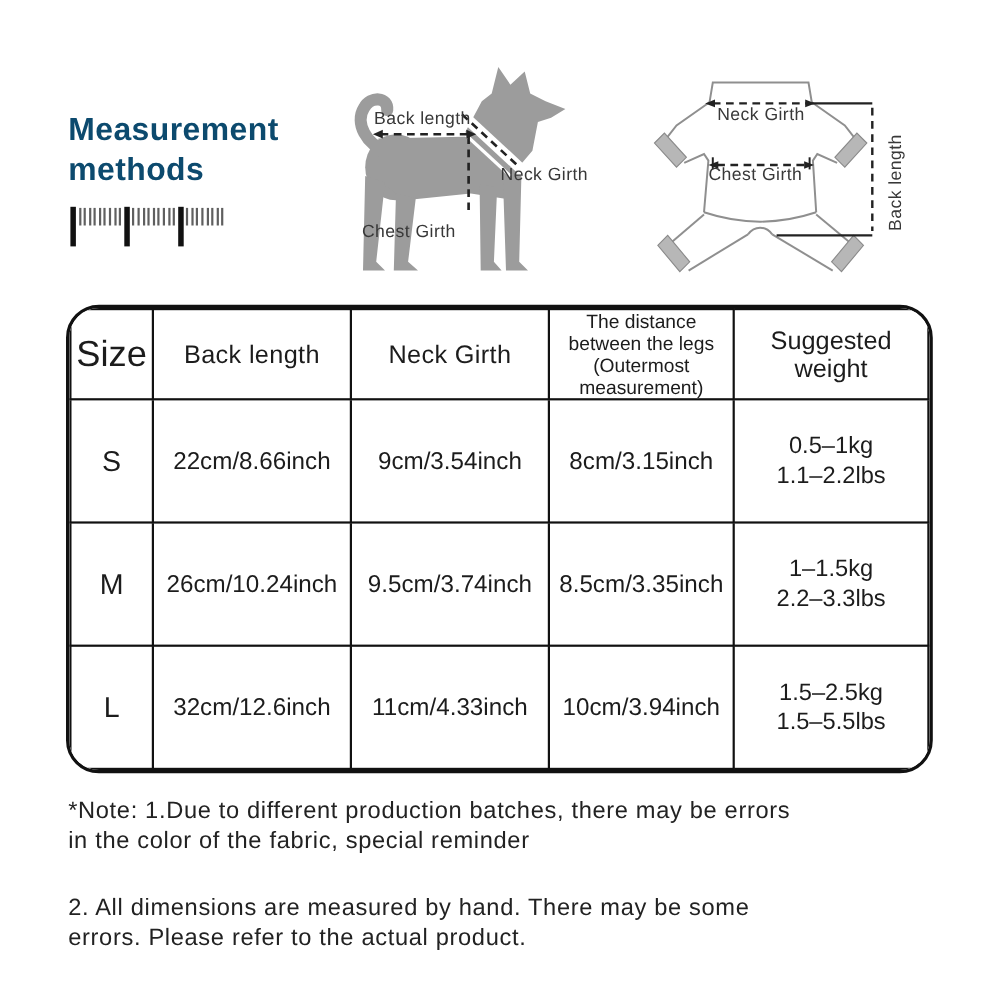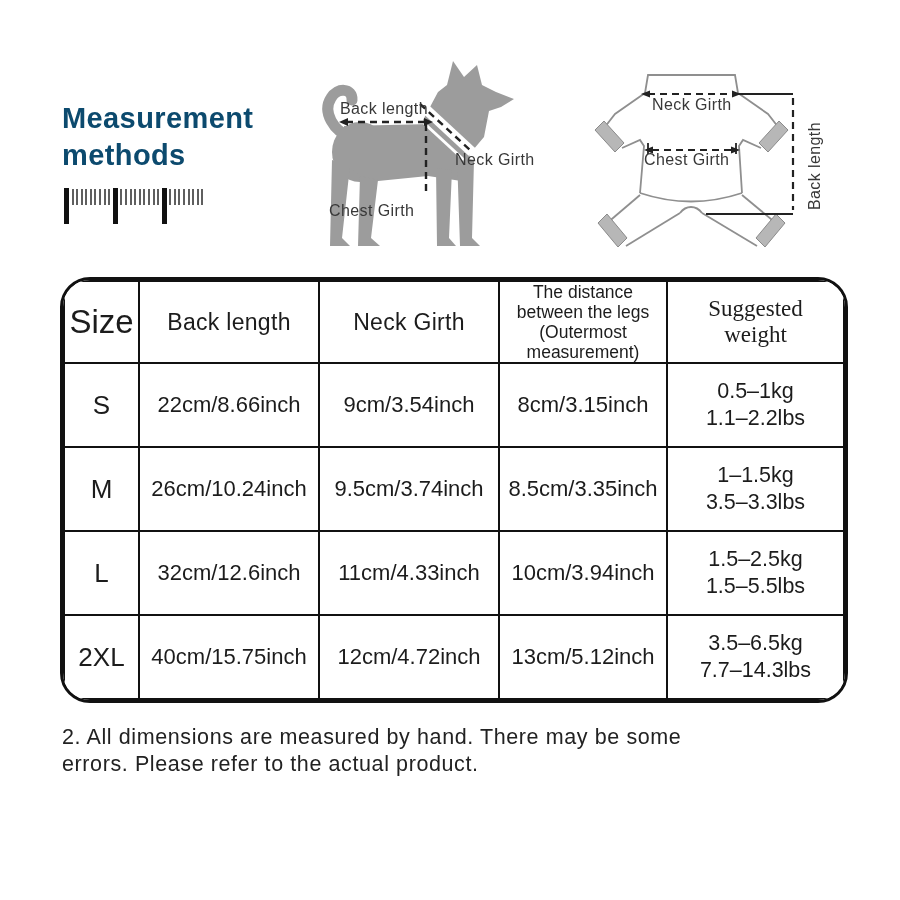--- a/index.html
+++ b/index.html
@@ -28,21 +28,21 @@
   
   #table-wrap { left:60px; top:277px; width:788px; height:426px;
                 border:3px solid #111; border-radius:30px; overflow:hidden; background:#fff; }
   table { width:100%; height:100%; border-collapse:collapse; table-layout:fixed; }
   th, td { border:2px solid #111; text-align:center; vertical-align:middle; padding:0 2px;
            background:#fff; }
   th { font-weight:normal; }
   .h-size   { font-size:33px; }
   .h-main   { font-size:23px; letter-spacing:0.3px; }
   .h-dist   { font-size:17.5px; line-height:20px; white-space:pre-line;margin-top:35px; }
-  .h-weight { font-size:23px; line-height:26px; white-space:pre-line;font-family:Liberation Serif, serif; }
+  .h-weight { font-size:23px; line-height:26px; white-space:pre-line; }
   .c-size   { font-size:26px; }
   .c-val    { font-size:22px; }
   .c-weight { font-size:21.5px; line-height:27px;margin-top:48px; }
   thead tr { height:81px; }
   tbody tr { height:66px; }
 
   
   #notes { left:62px; top:724px; width:808px; }
   .note { font-size:21.5px; line-height:27px; letter-spacing:0.6px; color:#222;
           white-space:pre-line; }
@@ -191,46 +191,38 @@
     </td>
   </tr>
 
   <tr>
     <td class="c-size">M</td>
     <td class="c-val">26cm/10.24inch</td>
     <td class="c-val">9.5cm/3.74inch</td>
     <td class="c-val">8.5cm/3.35inch</td>
     <td class="c-weight">
       <div>1–1.5kg</div>
-      <div>3.5–3.3lbs</div>
+      <div>2.2–3.3lbs</div>
     </td>
   </tr>
 
   <tr>
     <td class="c-size">L</td>
     <td class="c-val">32cm/12.6inch</td>
     <td class="c-val">11cm/4.33inch</td>
     <td class="c-val">10cm/3.94inch</td>
     <td class="c-weight">
       <div>1.5–2.5kg</div>
       <div>1.5–5.5lbs</div>
     </td>
   </tr>
 
 
-  <tr>
-    <td class="c-size">2XL</td>
-    <td class="c-val">40cm/15.75inch</td>
-    <td class="c-val">12cm/4.72inch</td>
-    <td class="c-val">13cm/5.12inch</td>
-    <td class="c-weight">
-      <div>3.5–6.5kg</div>
-      <div>7.7–14.3lbs</div>
-    </td>
-  </tr>
 </tbody>
   </table>
 </div>
 
 <div id="notes" class="abs">
+  <div class="note">*Note: 1.Due to different production batches, there may be errors
+in the color of the fabric, special reminder</div>
   <div class="note">2. All dimensions are measured by hand. There may be some
 errors. Please refer to the actual product.</div>
 </div>
 
 </body></html>

